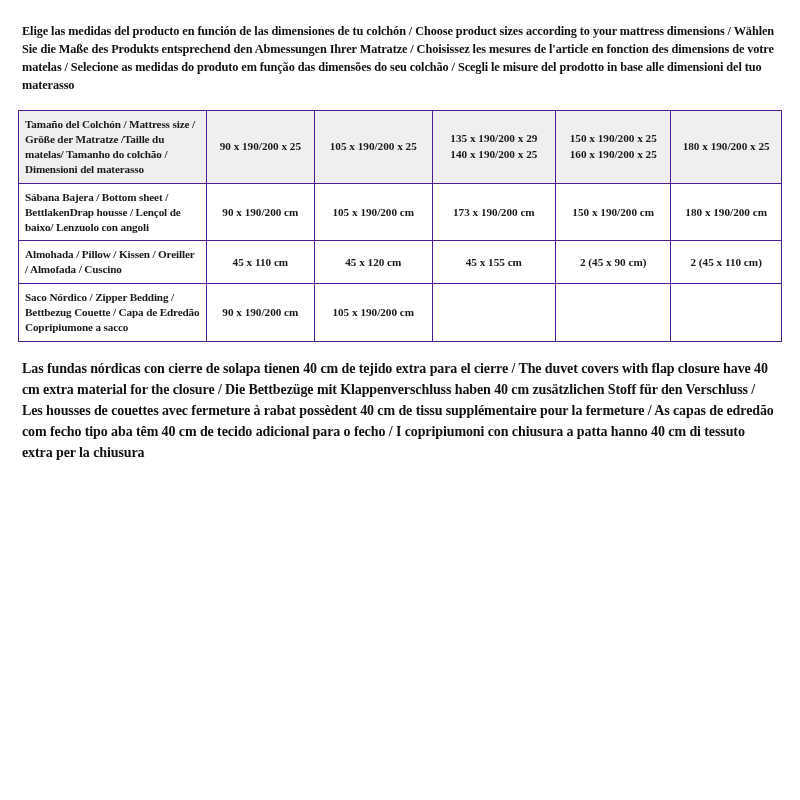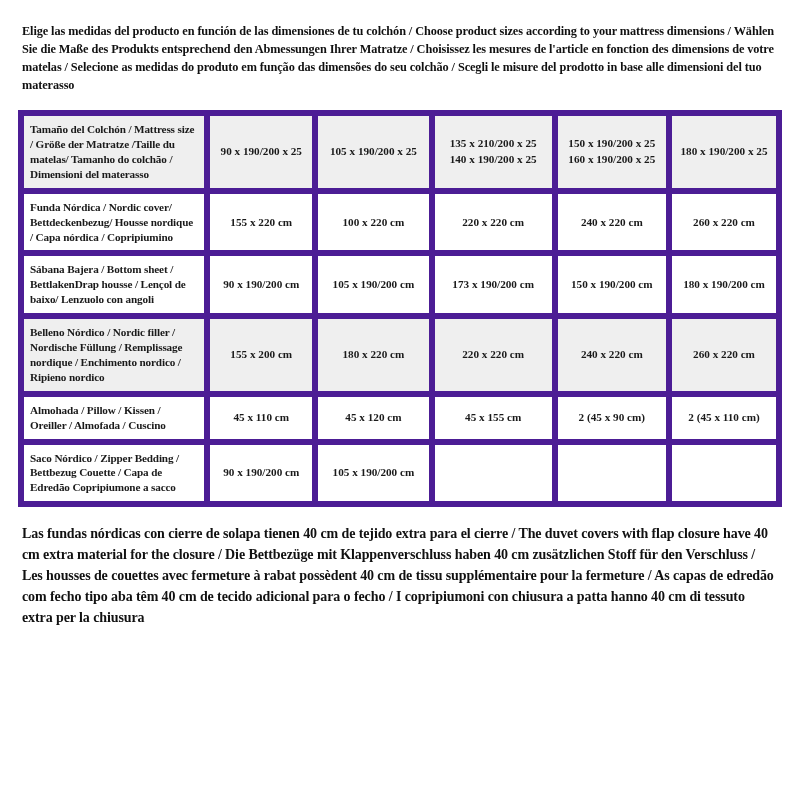--- a/index.html
+++ b/index.html
@@ -30,21 +30,21 @@
     color: #111;
     margin: 0 0 16px 4px;
     letter-spacing: -0.1px;
   }
   table.spec {
     width: 100%;
     border-collapse: collapse;
     table-layout: fixed;
   }
   table.spec td {
-    border: 6px solid #4c1d95;
+    border: 1px solid #4c1d95;
     vertical-align: middle;
     padding: 6px 6px;
     font-size: 11.2px;
     margin-left: 31px;
   }
   
   tr.odd td { background: #efefef; }
   tr.even td { background: #ffffff; }
 
   td.label {
@@ -97,52 +97,36 @@
         <col class="col3">
         <col class="col4">
         <col class="col5">
     </colgroup>
     <tbody>
       <tr class="odd header">
         <td class="label">Tamaño del Colchón / Mattress size / Größe der Matratze /Taille du matelas/ Tamanho do colchão / Dimensioni del materasso</td>
         <td class="val">90 x 190/200 x 25</td>
         <td class="val">105 x 190/200 x 25</td>
         <td class="val">
-            <span class="cell-line">135 x 210/200 x 25</span>
+            <span class="cell-line">135 x 190/200 x 29</span>
             <span class="cell-line">140 x 190/200 x 25</span>
           </td>
         <td class="val">
             <span class="cell-line">150 x 190/200 x 25</span>
             <span class="cell-line">160 x 190/200 x 25</span>
           </td>
         <td class="val">180 x 190/200 x 25</td>
       </tr>
       <tr class="even">
-        <td class="label">Funda Nórdica /  Nordic cover/ Bettdeckenbezug/ Housse nordique / Capa nórdica / Copripiumino</td>
-        <td class="val">155 x 220 cm</td>
-        <td class="val">100 x 220 cm</td>
-        <td class="val">220 x 220 cm</td>
-        <td class="val">240 x 220 cm</td>
-        <td class="val">260 x 220 cm</td>
-      </tr>
-      <tr class="even">
         <td class="label">Sábana Bajera / Bottom sheet / BettlakenDrap housse / Lençol de baixo/ Lenzuolo con angoli</td>
         <td class="val">90 x 190/200 cm</td>
         <td class="val">105 x 190/200 cm</td>
         <td class="val">173 x 190/200 cm</td>
         <td class="val">150 x 190/200 cm</td>
         <td class="val">180 x 190/200 cm</td>
-      </tr>
-      <tr class="odd">
-        <td class="label">Belleno Nórdico / Nordic filler / Nordische Füllung / Remplissage nordique / Enchimento nordico / Ripieno nordico</td>
-        <td class="val">155 x 200 cm</td>
-        <td class="val">180 x 220 cm</td>
-        <td class="val">220 x 220 cm</td>
-        <td class="val">240 x 220 cm</td>
-        <td class="val">260 x 220 cm</td>
       </tr>
       <tr class="even">
         <td class="label">Almohada / Pillow / Kissen / Oreiller / Almofada / Cuscino</td>
         <td class="val">45 x 110 cm</td>
         <td class="val">45 x 120 cm</td>
         <td class="val">45 x 155 cm</td>
         <td class="val">2 (45 x 90 cm)</td>
         <td class="val">2 (45 x 110 cm)</td>
       </tr>
       <tr class="even">

